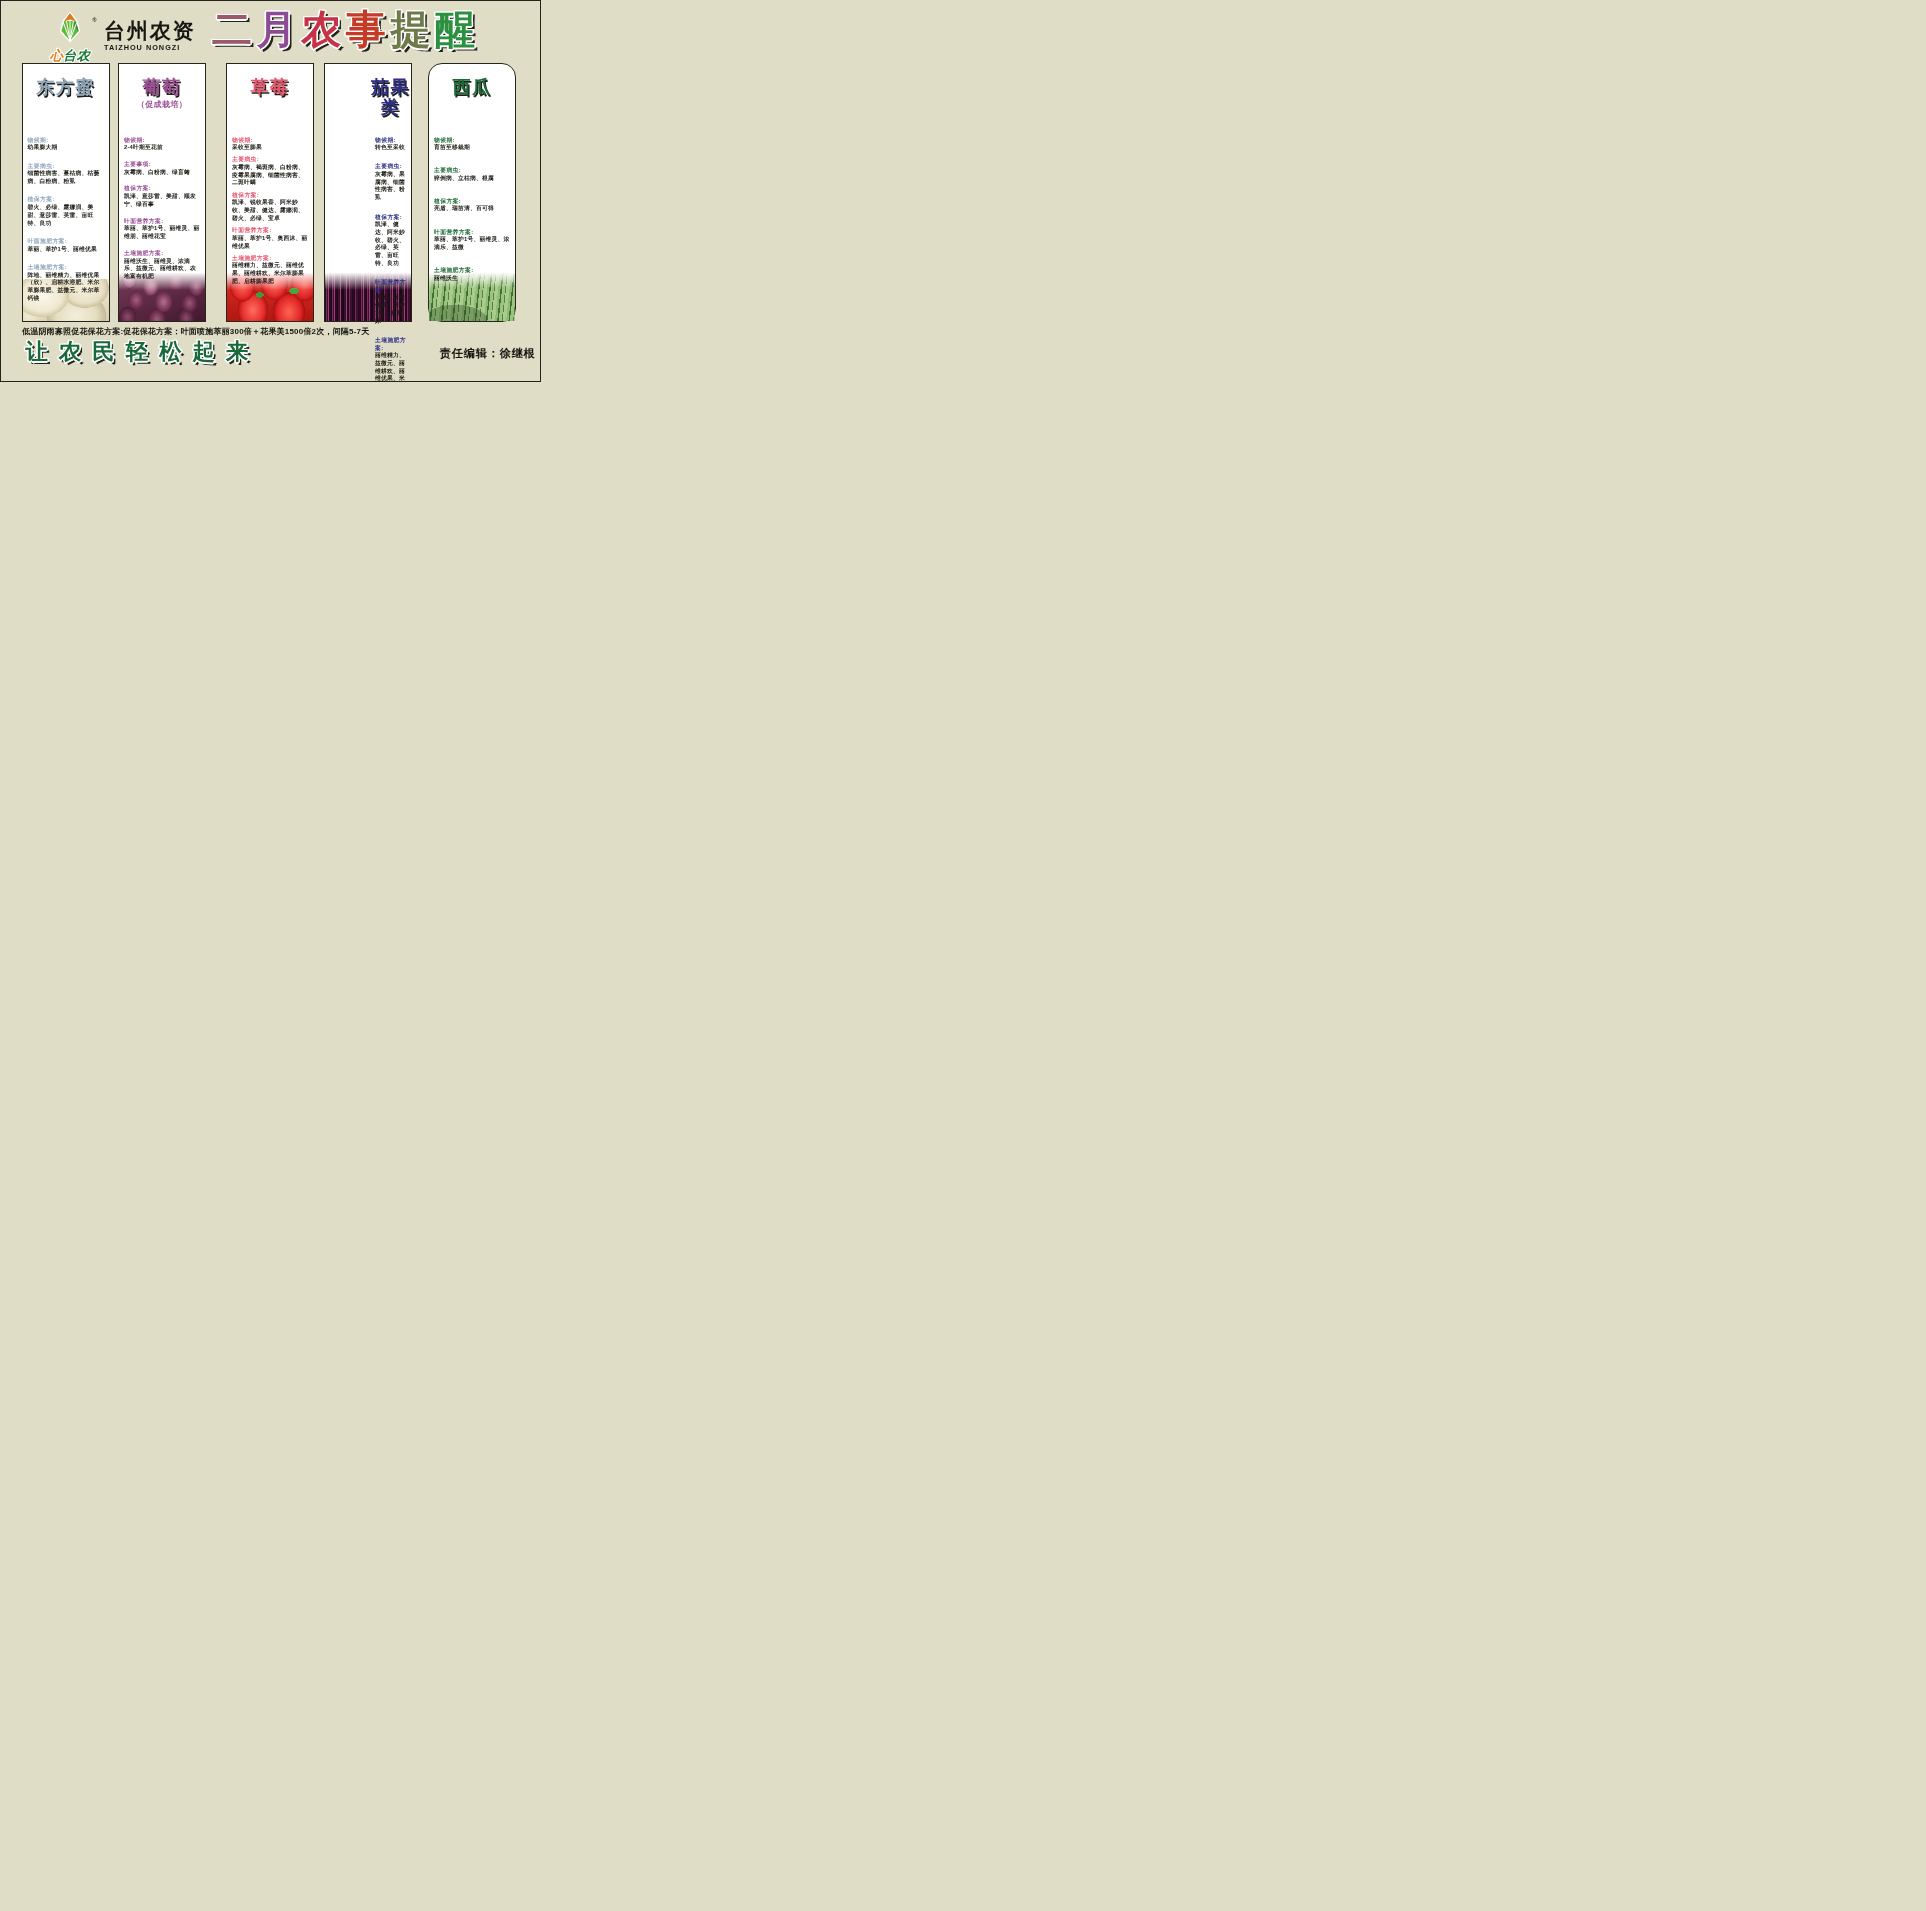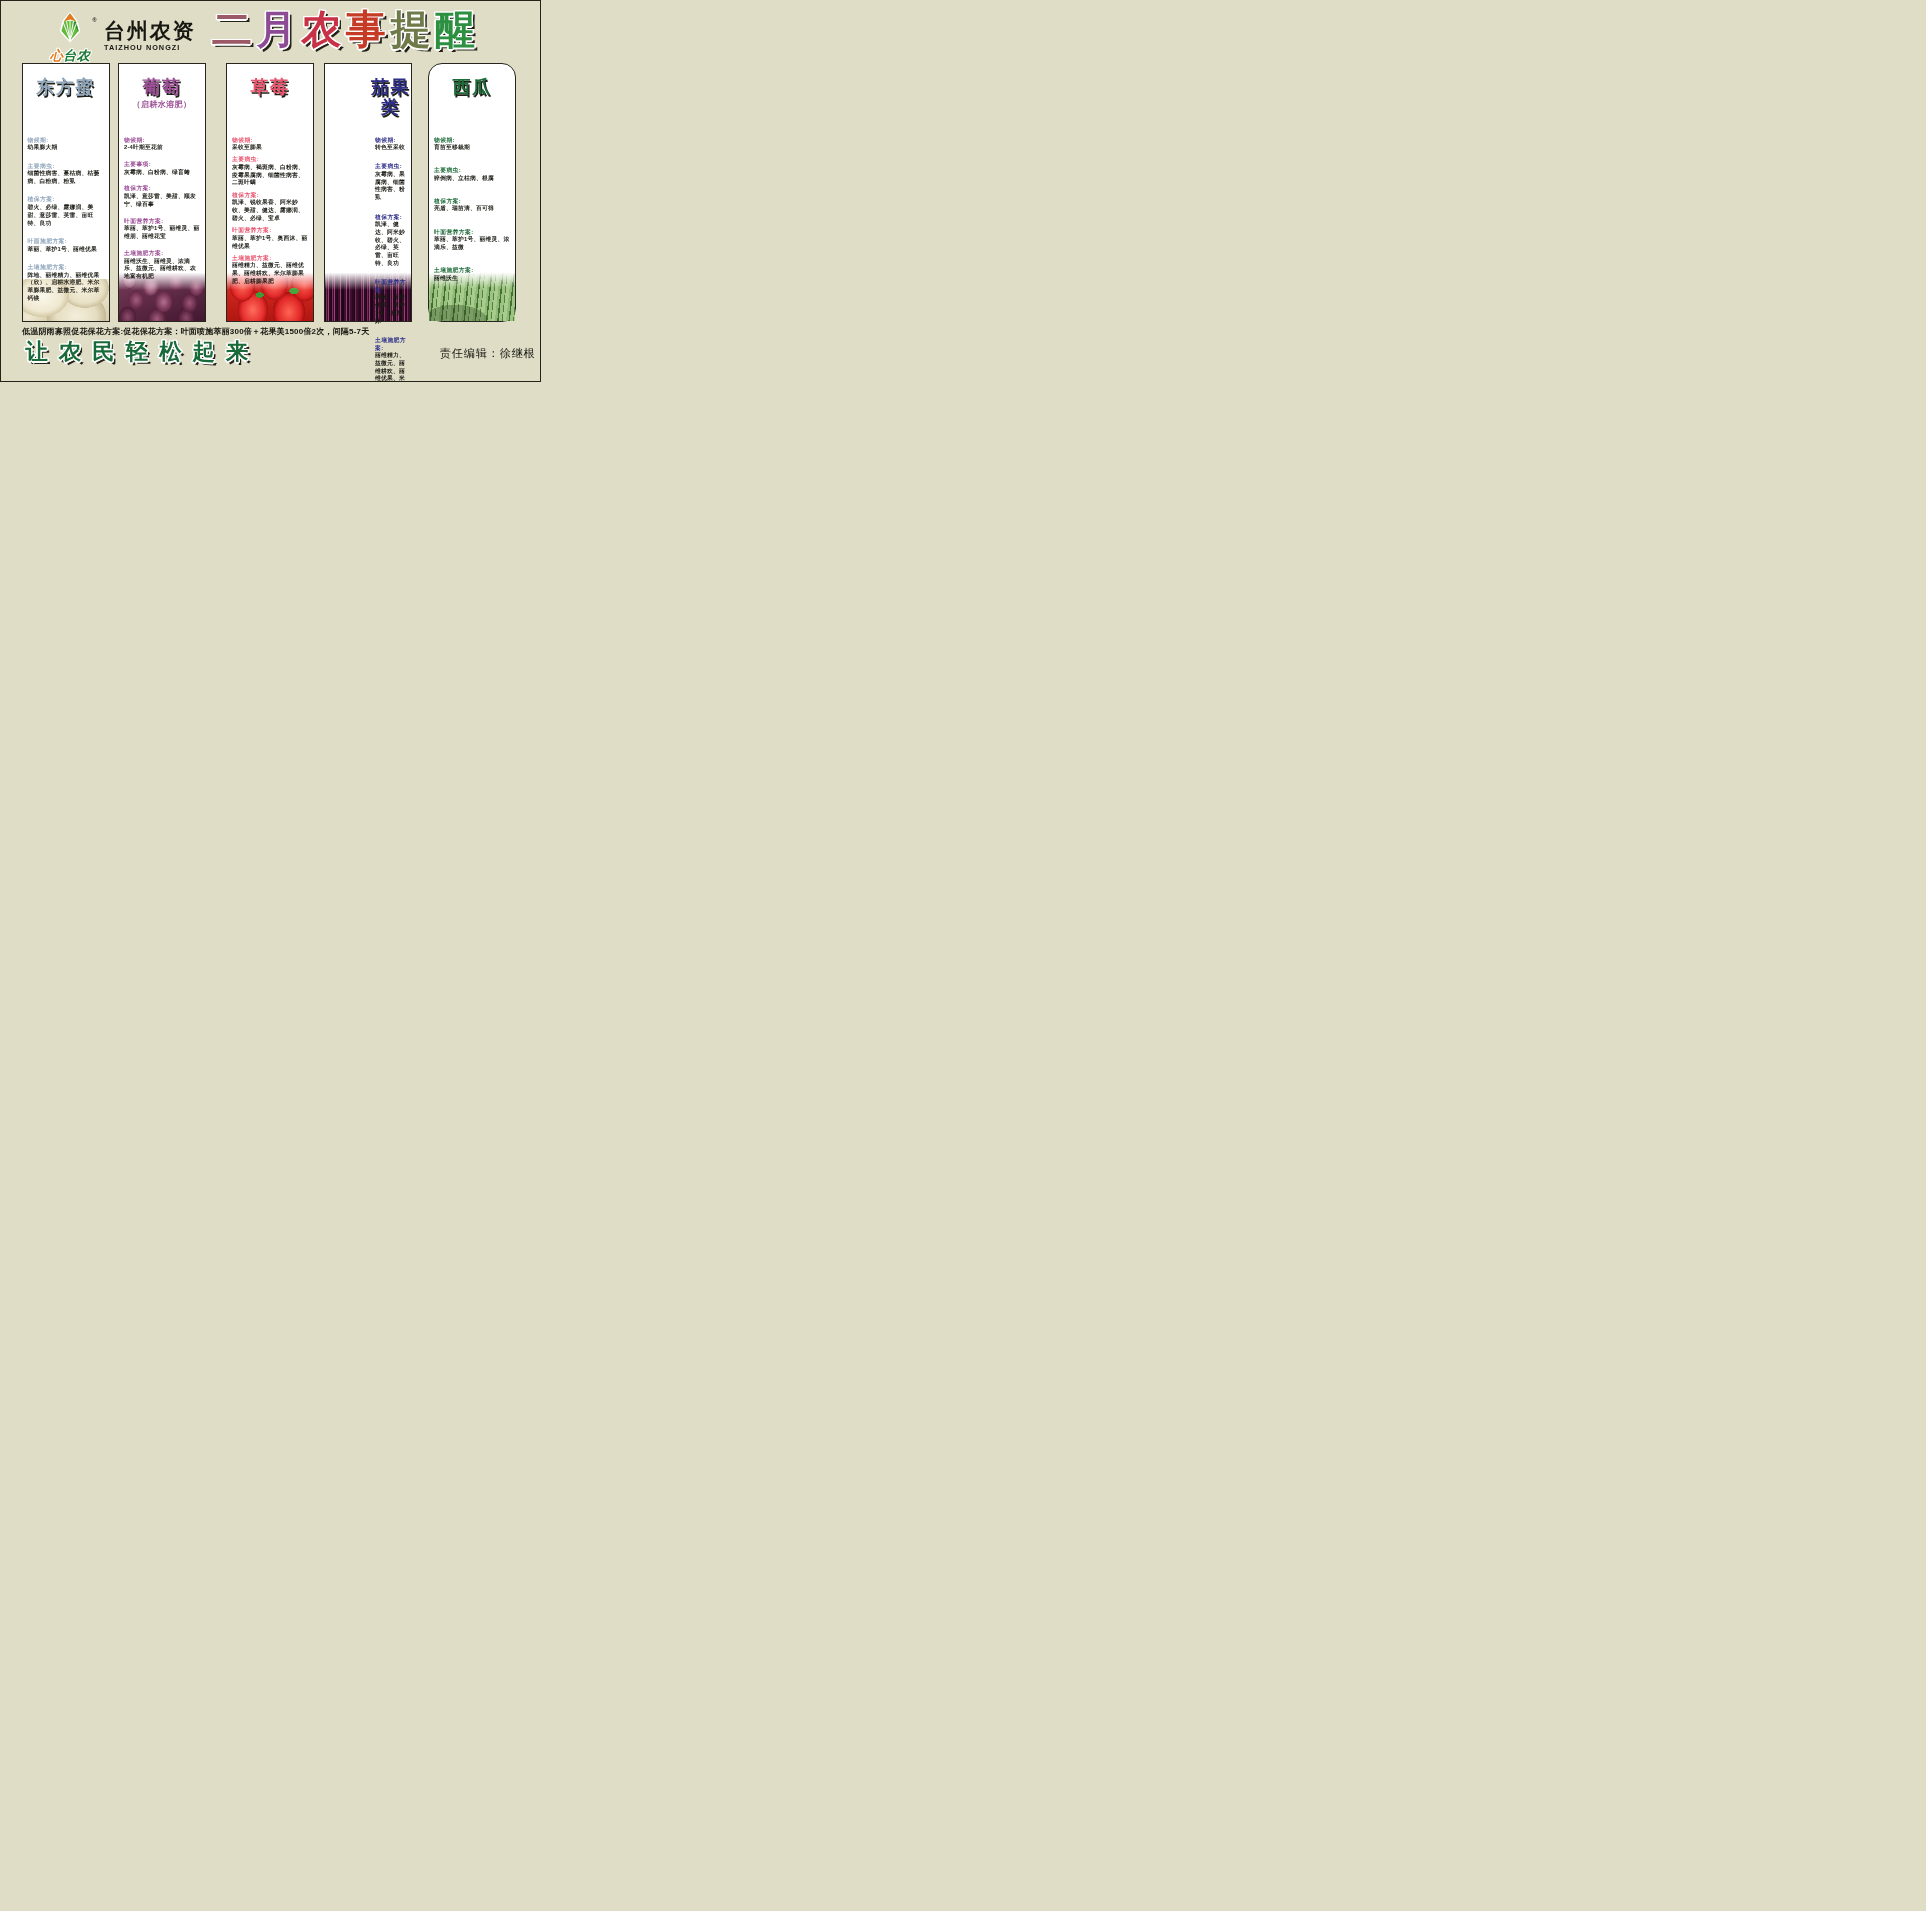--- a/index.html
+++ b/index.html
@@ -78,21 +78,21 @@
     repeating-linear-gradient(96deg, #a9cb8d 0 3.5px, #8fba74 3.5px 5.8px, #436f35 5.8px 7.3px, #9cc37f 7.3px 10.4px, #56823f 10.4px 11.2px);}
   .fade-top::before{content:"";position:absolute;left:0;right:0;top:0;height:17.3px;
     background:linear-gradient(#ffffff 8%, rgba(255,255,255,0) 100%);}
   .card-photo{position:absolute;}
   .photo-grape.fade-top::before,.photo-strawberry.fade-top::before,.photo-eggplant.fade-top::before{height:19px;}
 
   
   .footer-note{position:absolute;left:22px;top:326px;font-size:8px;font-weight:bold;color:#15150f;letter-spacing:0.2px;}
   .slogan{position:absolute;left:25.4px;top:339px;font-size:22.3px;font-weight:bold;color:#186a38;letter-spacing:0.5em;white-space:nowrap;line-height:1.2;
     text-shadow:-1.2px -1.2px 0 #fff,1.2px -1.2px 0 #fff,-1.2px 1.2px 0 #fff,1.2px 1.2px 0 #fff,0 -1.5px 0 #fff,0 1.5px 0 #fff,-1.5px 0 0 #fff,1.5px 0 0 #fff,2.7px 2.7px 0 #23231a;}
-  .editor{position:absolute;right:5.4px;top:346px;font-size:11.2px;font-weight:normal;color:#15150f;letter-spacing:0.8px;}
+  .editor{position:absolute;right:5.4px;top:346px;font-size:11.2px;font-weight:bold;color:#15150f;letter-spacing:0.8px;}
 </style>
 </head>
 <body>
 
 <div class="poster-frame"></div>
 
 <div class="logo-wrap">
   <svg class="logo-svg" width="30" height="32" viewBox="0 0 100 112">
     <polygon points="50,2 24,34 14,72 50,110 86,72 76,34" fill="#ffffff"></polygon>
     <polygon points="50,8 29,37 20,70 50,104 80,70 71,37" fill="#62b83a"></polygon>
@@ -151,21 +151,21 @@
         <div class="section">
     <div class="section-label">土壤施肥方案:</div>
     <div class="section-text">阵地、丽维精力、丽维优果（欣）、启耕水溶肥、米尔萃膨果肥、益微元、米尔萃钙镁</div>
   </div>
       </div>
     <div class="card-photo photo-melon"></div>
   </section>
     <section class="card col-putao" style="--accent: #9b4e96;">
     <div class="card-head">
       <h2 class="card-title">葡萄</h2>
-      <div class="card-subtitle">（启耕水溶肥）</div>
+      <div class="card-subtitle">（促成栽培）</div>
     </div>
     <div class="card-sections">
         <div class="section">
     <div class="section-label">物候期:</div>
     <div class="section-text">2-4叶期至花前</div>
   </div>
         <div class="section">
     <div class="section-label">主要事项:</div>
     <div class="section-text">灰霉病、白粉病、绿盲蝽</div>
   </div>

